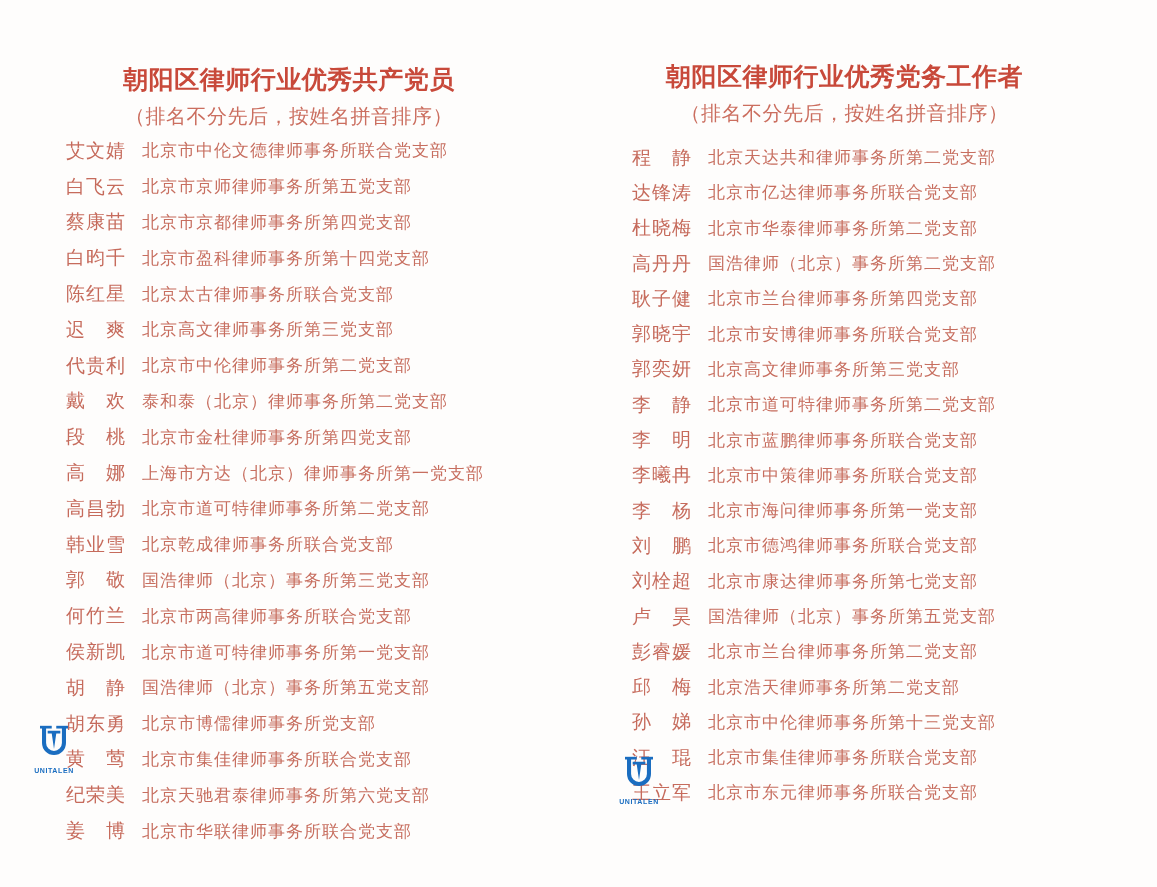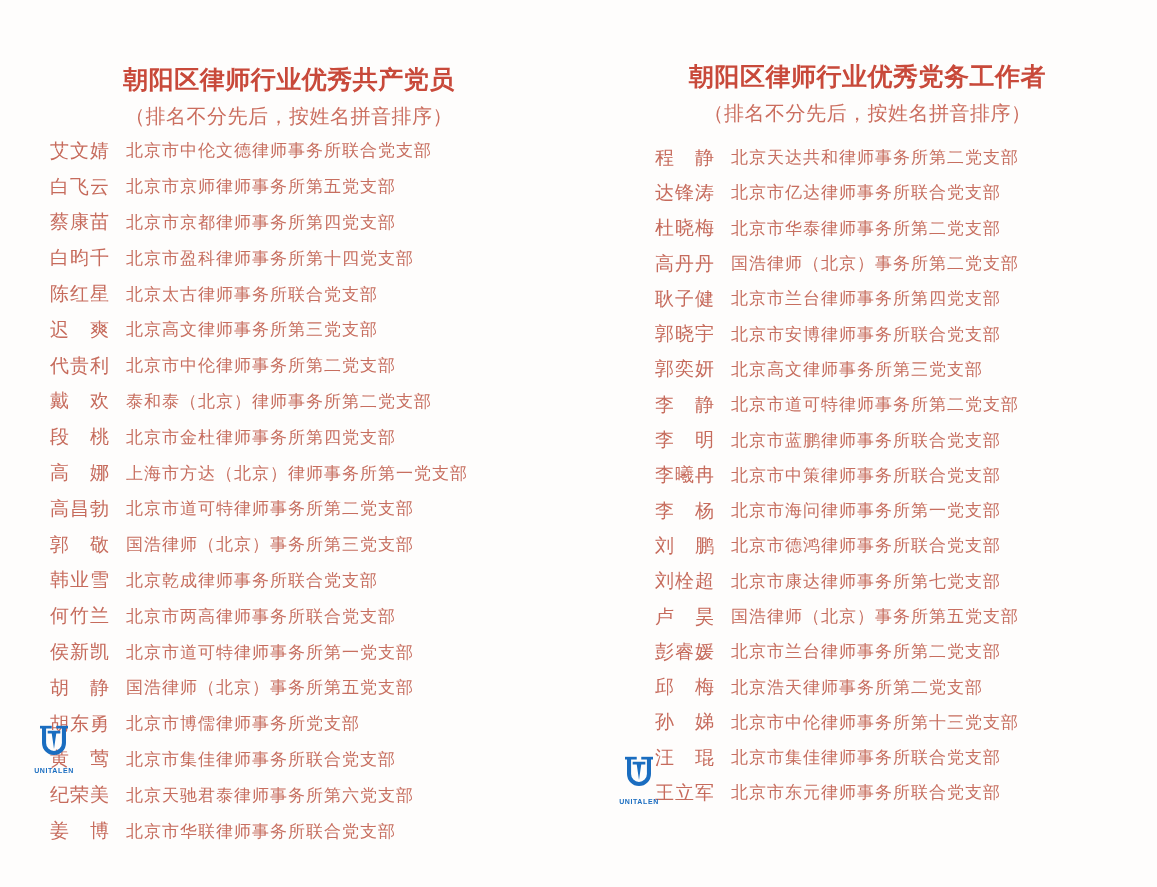--- a/index.html
+++ b/index.html
@@ -5,37 +5,37 @@
   html,body{margin:0;padding:0;}
   body{
     width:1157px;height:887px;
     background:#ffffff;
     font-family:"Liberation Serif","DejaVu Serif",serif;
     overflow:hidden;
   }
   .scan{position:relative;width:1157px;height:887px;background:#fefdfc;}
   .page{position:absolute;top:0;height:100%;}
   .page-left{left:0;width:578px;}
-  .page-right{left:578px;width:579px;}
+  .page-right{left:555px;width:579px;}
   .title{
     margin:0;text-align:center;
     font-size:25px;font-weight:bold;
     color:#c8493a;letter-spacing:0.5px;
   }
   .page-left .title{padding-top:63px;}
   .page-right .title{padding-top:60px;}
   .subtitle{
     text-align:center;font-size:20px;
     margin-top:7px;color:#cb6e5f;letter-spacing:0.5px;
   }
   .list{position:absolute;left:0;right:0;}
   .page-left .list{top:133px;}
   .page-right .list{top:140px;}
   .row{display:flex;align-items:center;}
-  .page-left .row{height:35.8px;padding-left:50px;}
+  .page-left .row{height:35.8px;padding-left:66px;}
   .page-right .row{height:35.3px;padding-left:77px;}
   .nm{
     display:inline-block;width:63px;
     font-size:19px;color:#c66b5c;letter-spacing:1px;white-space:pre;
   }
   .org{
     font-size:17px;color:#c76e5f;letter-spacing:1px;margin-left:13px;white-space:nowrap;
   }
   .watermark{
     position:absolute;width:52px;
@@ -96,26 +96,26 @@
         </div>
       <div class="row">
           <span class="nm">高　娜</span>
           <span class="org">上海市方达（北京）律师事务所第一党支部</span>
         </div>
       <div class="row">
           <span class="nm">高昌勃</span>
           <span class="org">北京市道可特律师事务所第二党支部</span>
         </div>
       <div class="row">
+          <span class="nm">韩业雪</span>
+          <span class="org">北京乾成律师事务所联合党支部</span>
+        </div>
+      <div class="row">
           <span class="nm">郭　敬</span>
           <span class="org">国浩律师（北京）事务所第三党支部</span>
-        </div>
-      <div class="row">
-          <span class="nm">韩业雪</span>
-          <span class="org">北京乾成律师事务所联合党支部</span>
         </div>
       <div class="row">
           <span class="nm">何竹兰</span>
           <span class="org">北京市两高律师事务所联合党支部</span>
         </div>
       <div class="row">
           <span class="nm">侯新凯</span>
           <span class="org">北京市道可特律师事务所第一党支部</span>
         </div>
       <div class="row">

